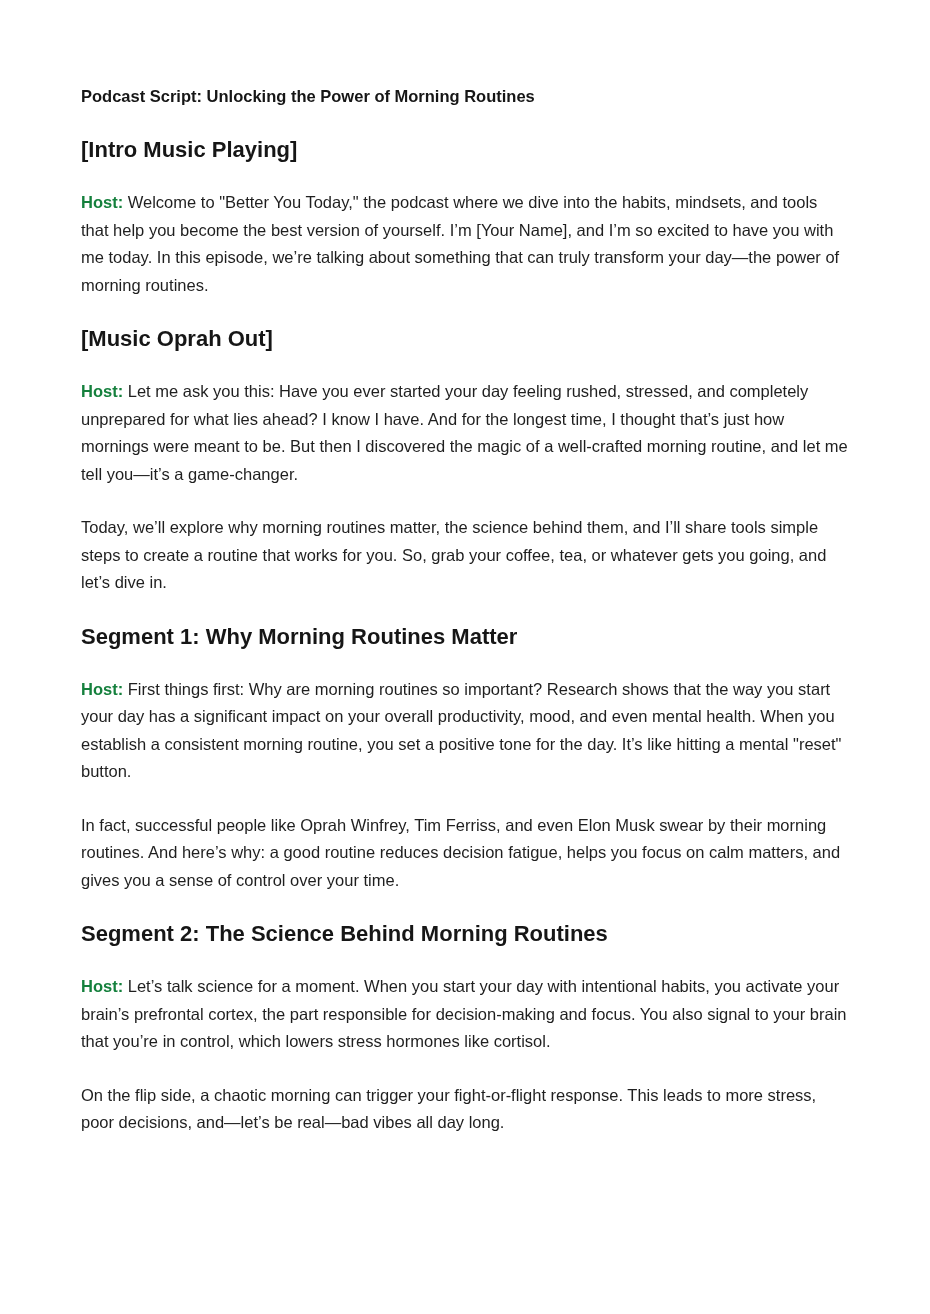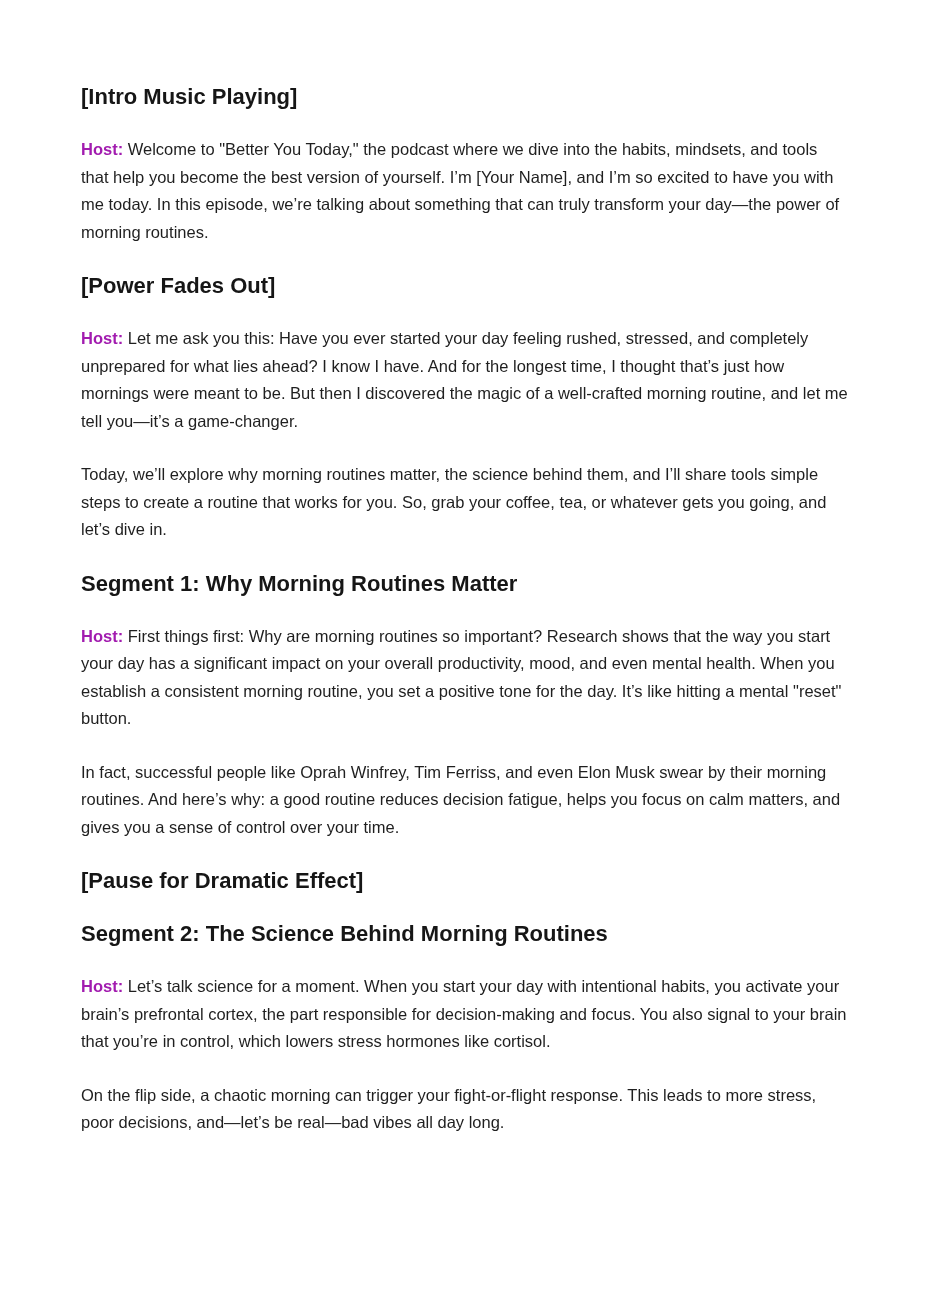--- a/index.html
+++ b/index.html
@@ -36,34 +36,34 @@
   .heading.first {
     font-size: 16.5px;
   }
   .paragraph {
     font-size: 16.5px;
     line-height: 27.5px;
     color: #1f1f1f;
   }
   .paragraph strong {
     font-weight: bold;
-    color: #a21caf;
+    color: #15803d;
   }
 </style>
 </head>
 <body>
 
 <div class="page">
   <div id="doc-blocks">
+      <div class="block heading first">Podcast Script: Unlocking the Power of Morning Routines</div>
       <div class="block heading">[Intro Music Playing]</div>
       <div class="block paragraph"><strong>Host:</strong><span> Welcome to "Better You Today," the podcast where we dive into the habits, mindsets, and tools that help you become the best version of yourself. I’m [Your Name], and I’m so excited to have you with me today. In this episode, we’re talking about something that can truly transform your day—the power of morning routines.</span></div>
-      <div class="block heading">[Power Fades Out]</div>
+      <div class="block heading">[Music Oprah Out]</div>
       <div class="block paragraph"><strong>Host:</strong><span> Let me ask you this: Have you ever started your day feeling rushed, stressed, and completely unprepared for what lies ahead? I know I have. And for the longest time, I thought that’s just how mornings were meant to be. But then I discovered the magic of a well-crafted morning routine, and let me tell you—it’s a game-changer.</span></div>
       <div class="block paragraph">Today, we’ll explore why morning routines matter, the science behind them, and I’ll share tools simple steps to create a routine that works for you. So, grab your coffee, tea, or whatever gets you going, and let’s dive in.</div>
       <div class="block heading">Segment 1: Why Morning Routines Matter</div>
       <div class="block paragraph"><strong>Host:</strong><span> First things first: Why are morning routines so important? Research shows that the way you start your day has a significant impact on your overall productivity, mood, and even mental health. When you establish a consistent morning routine, you set a positive tone for the day. It’s like hitting a mental "reset" button.</span></div>
       <div class="block paragraph">In fact, successful people like Oprah Winfrey, Tim Ferriss, and even Elon Musk swear by their morning routines. And here’s why: a good routine reduces decision fatigue, helps you focus on calm matters, and gives you a sense of control over your time.</div>
-      <div class="block heading">[Pause for Dramatic Effect]</div>
       <div class="block heading">Segment 2: The Science Behind Morning Routines</div>
       <div class="block paragraph"><strong>Host:</strong><span> Let’s talk science for a moment. When you start your day with intentional habits, you activate your brain’s prefrontal cortex, the part responsible for decision-making and focus. You also signal to your brain that you’re in control, which lowers stress hormones like cortisol.</span></div>
       <div class="block paragraph">On the flip side, a chaotic morning can trigger your fight-or-flight response. This leads to more stress, poor decisions, and—let’s be real—bad vibes all day long.</div>
     </div>
 </div>
 
 </body></html>

